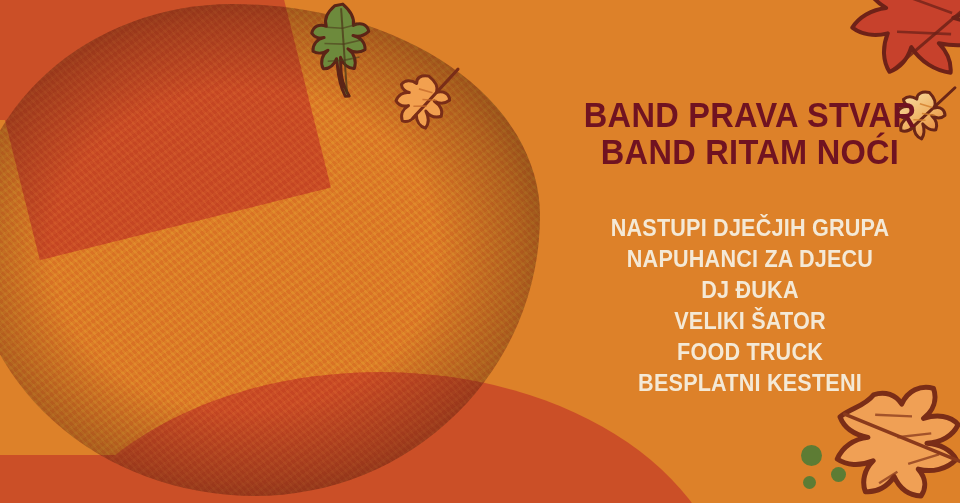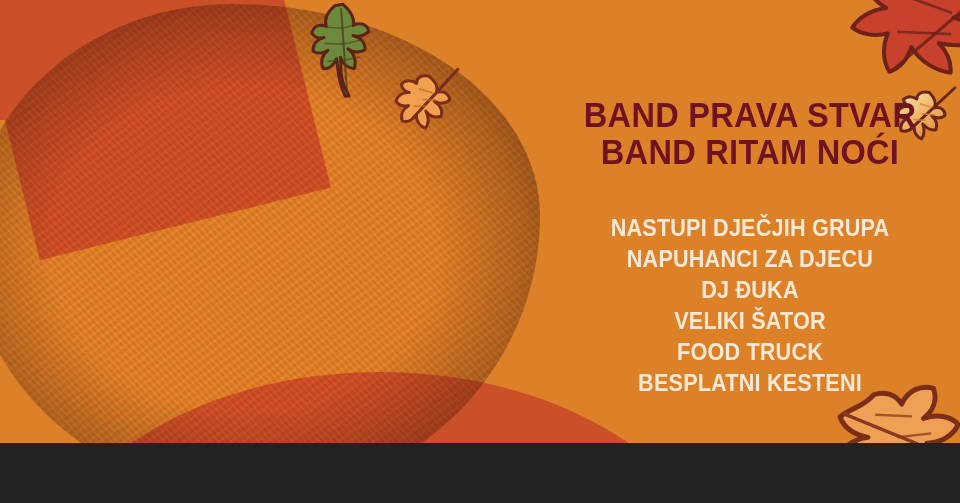--- a/index.html
+++ b/index.html
@@ -3,21 +3,21 @@
 <meta charset="utf-8">
 <style>
   html, body {
     margin: 0;
     padding: 0;
     background: #222;
   }
   #poster {
     position: relative;
     width: 960px;
-    height: 443px;
+    height: 503px;
     overflow: hidden;
     background: #dd8129;
     font-family: "Liberation Sans", sans-serif;
     user-select: none;
   }
 
   
   .bg-base {
     position: absolute;
     inset: 0;

